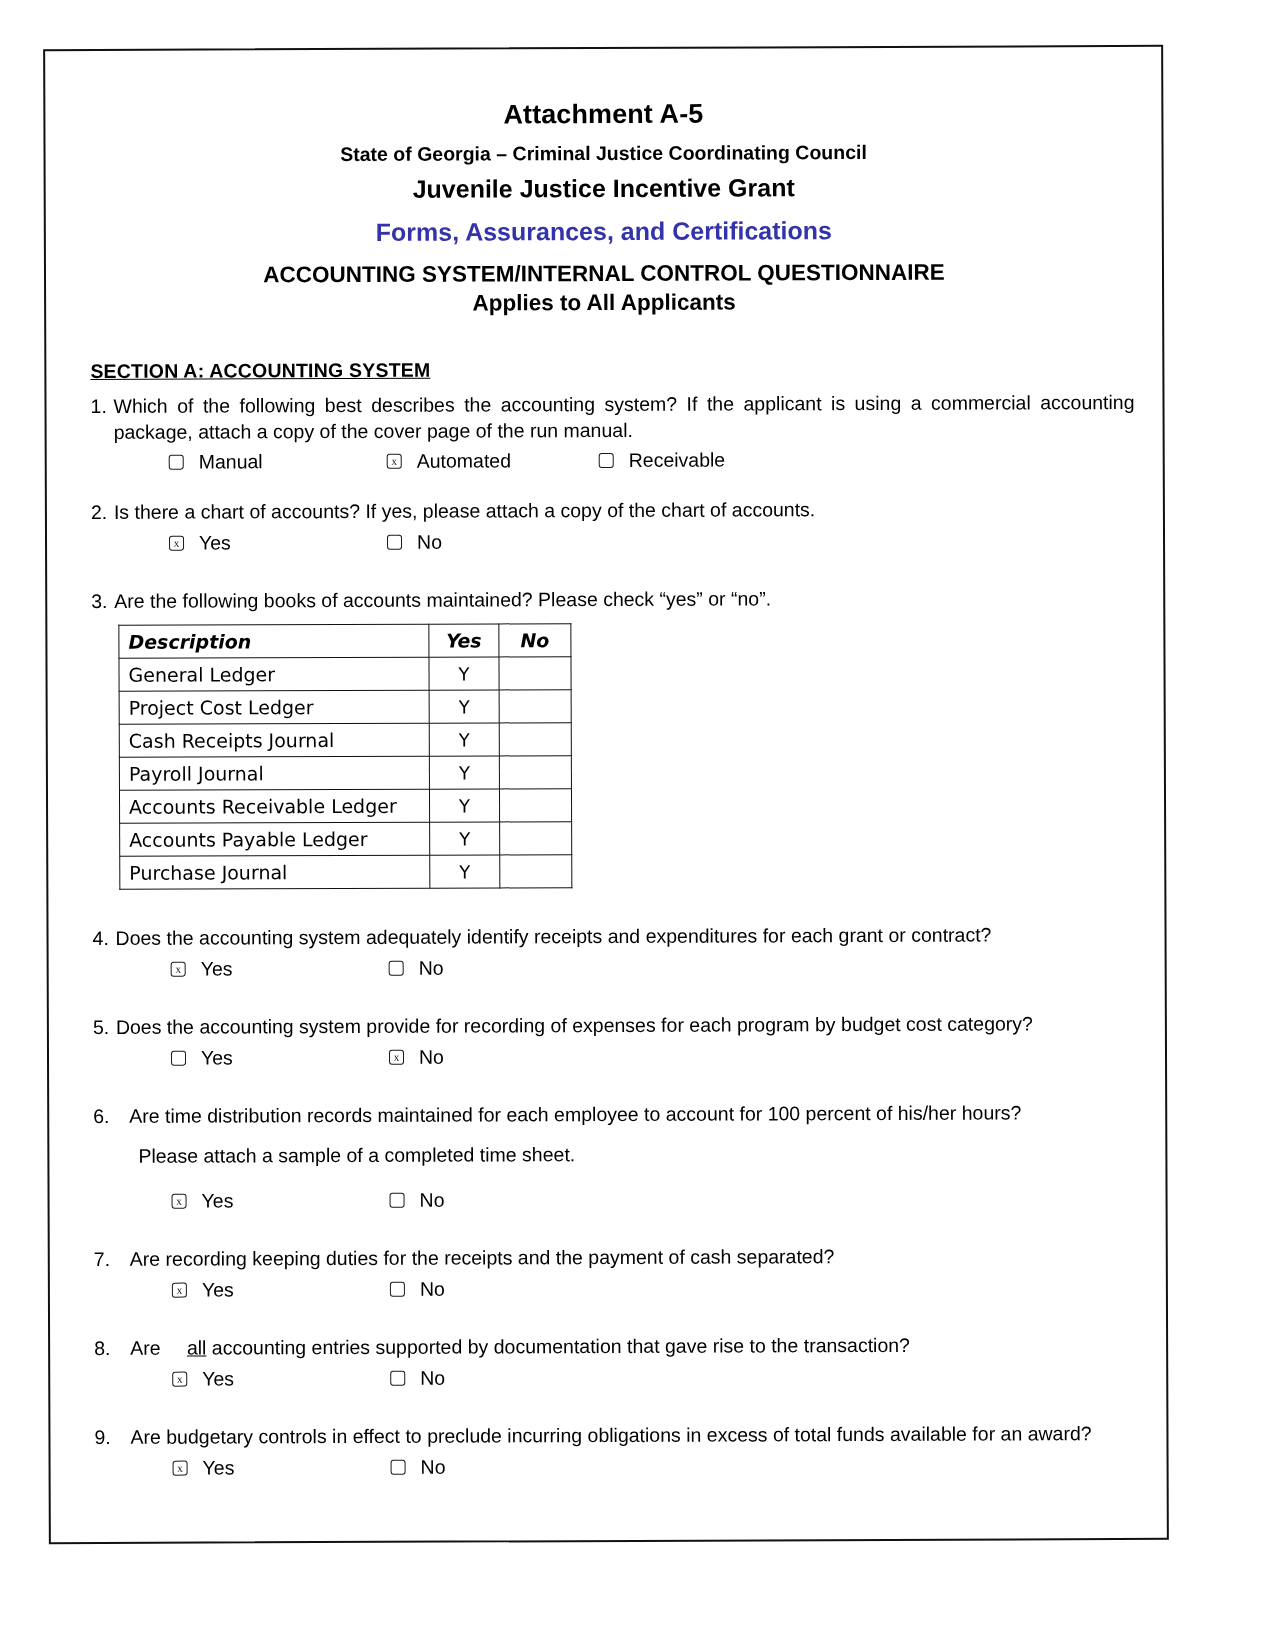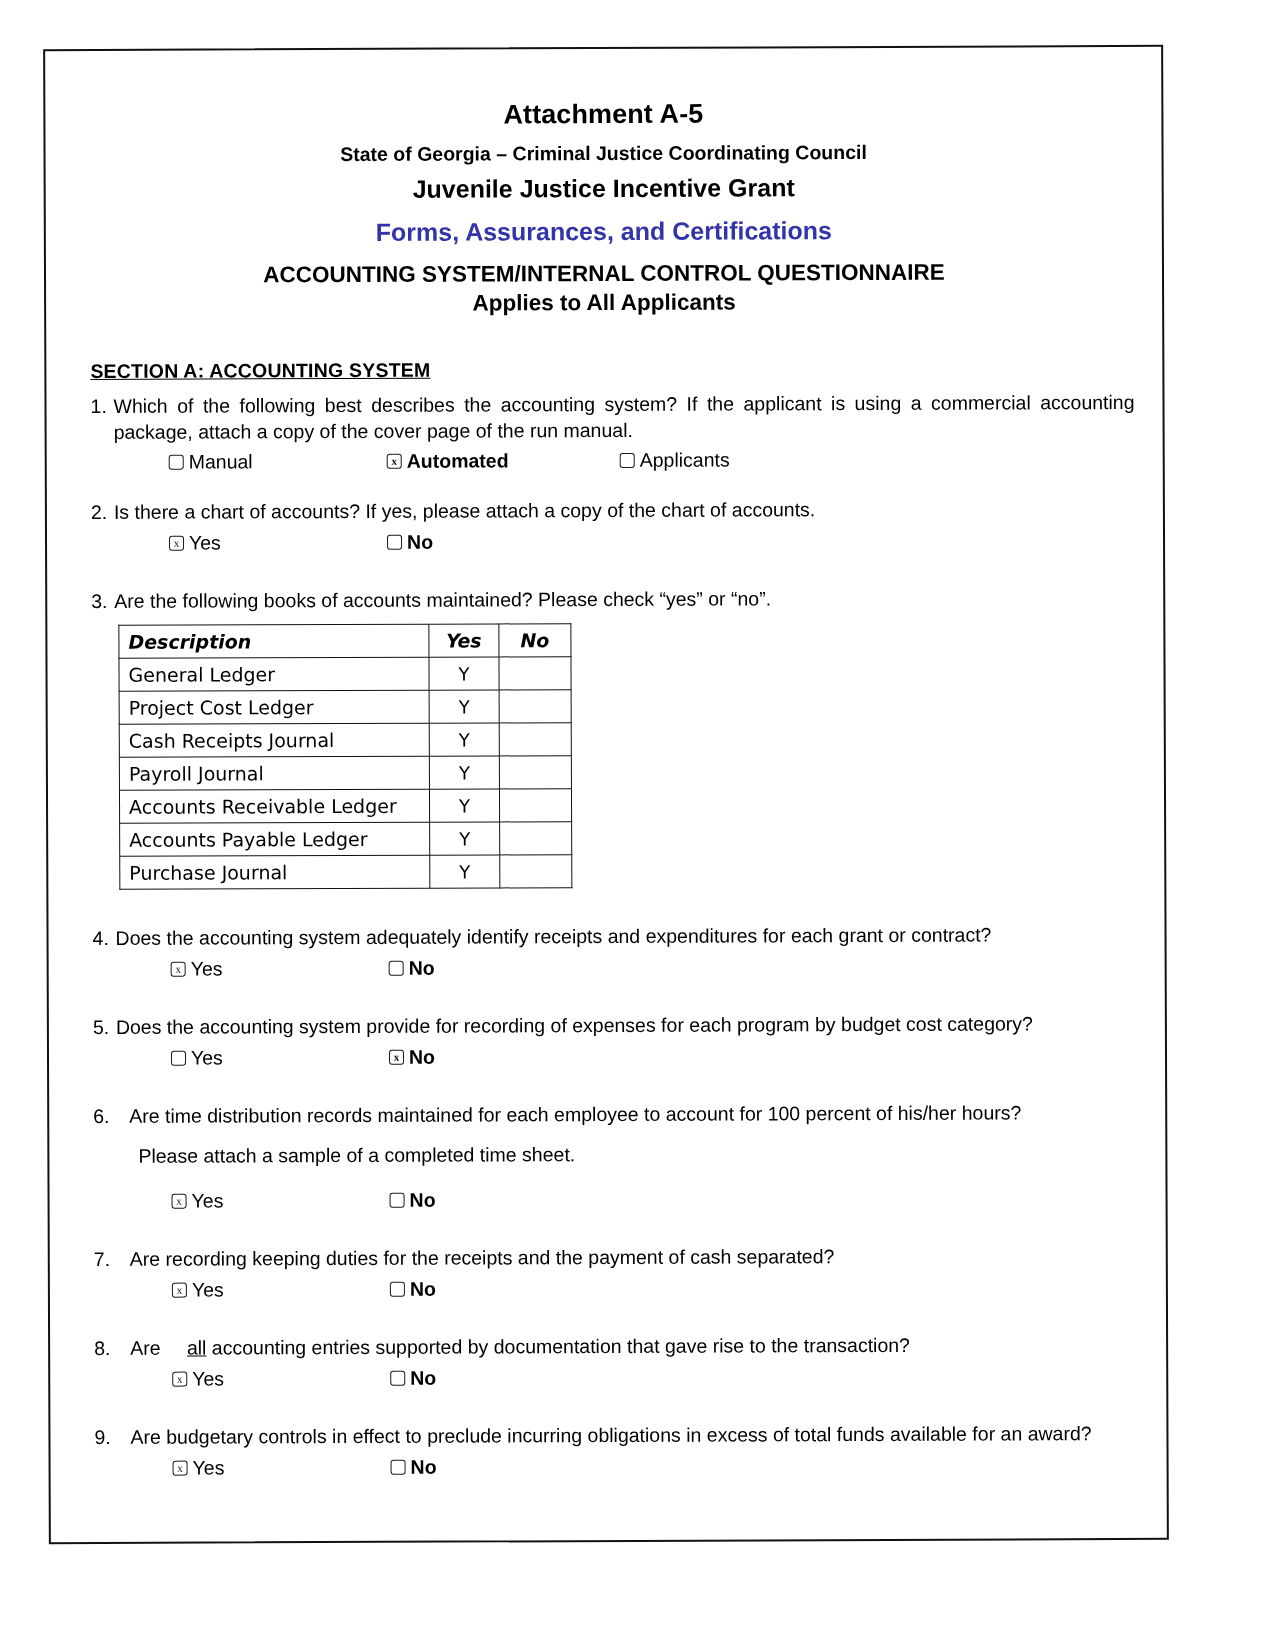--- a/index.html
+++ b/index.html
@@ -118,21 +118,21 @@
     margin-top: 6px;
     font-size: 19.5px;
   }
   .opts.spaced { margin-top: 20px; }
   .opt {
     display: flex;
     align-items: center;
     white-space: nowrap;
   }
   .opt-1 { width: 218px; }
-  .opt-2 { width: 233px; font-weight: bold; }
+  .opt-2 { width: 212px; }
   .opt-3 { width: auto; }
 
   .cbox {
     display: inline-block;
     width: 15px;
     height: 15px;
     border: 1.4px solid #1a1a1a;
     border-radius: 3px;
     box-sizing: border-box;
     position: relative;
@@ -146,21 +146,21 @@
     position: absolute;
     left: 0;
     right: 0;
     top: -3px;
     font-size: 11px;
     line-height: 19px;
     text-align: center;
     font-family: "Liberation Serif", serif;
     color: #111;
   }
-  .opt-label { padding-left: 4px; }
+  .opt-label { padding-left: 14px; }
 
   
   .tbl-wrap {
     margin-top: 10px;
     margin-bottom: 10px;
     padding-left: 27px;
   }
   table.books {
     border-collapse: collapse;
     table-layout: fixed;
@@ -220,21 +220,21 @@
         <span class="opt opt-1">
           <span class="cbox" id="cb-q1-0"></span>
           <span class="opt-label">Manual</span>
         </span>
         <span class="opt opt-2">
           <span class="cbox checked" id="cb-q1-1"></span>
           <span class="opt-label">Automated</span>
         </span>
         <span class="opt opt-3">
           <span class="cbox" id="cb-q1-2"></span>
-          <span class="opt-label">Applicants</span>
+          <span class="opt-label">Receivable</span>
         </span>
       </div>
 
       <div class="gap-md"></div>
 
       <div class="q">
         <div class="q-row">
           <span class="q-num">2.</span>
           <span class="q-text nojust">Is there a chart of accounts? If yes, please attach a copy of the chart of accounts.</span>
         </div>

